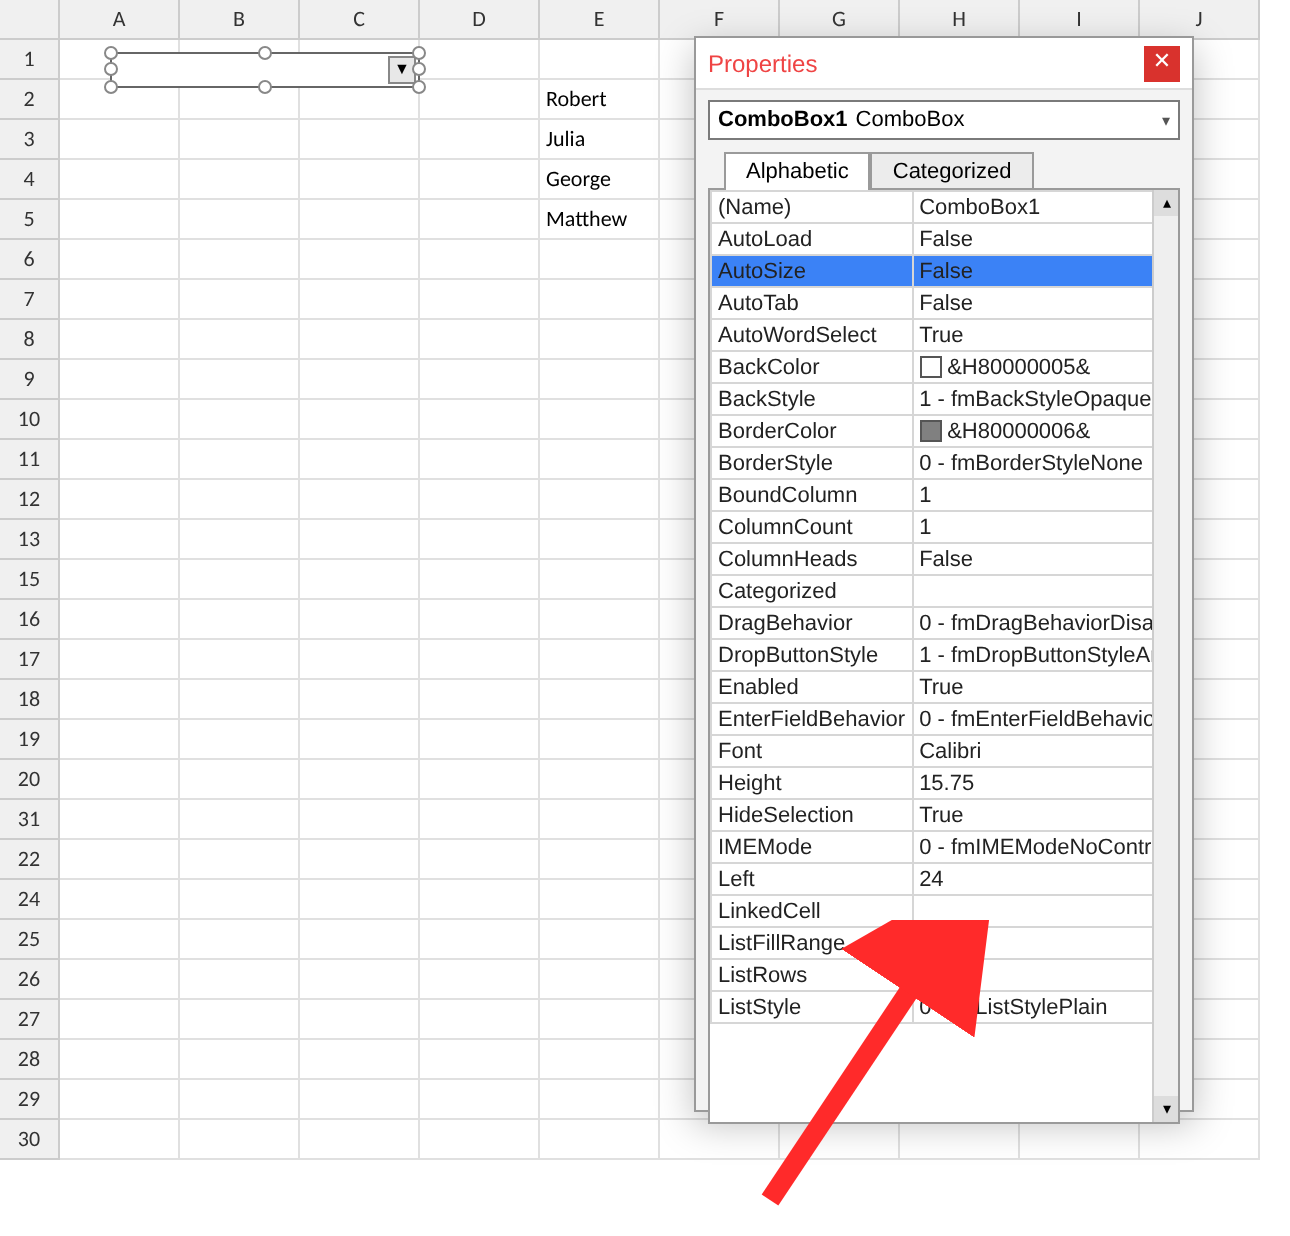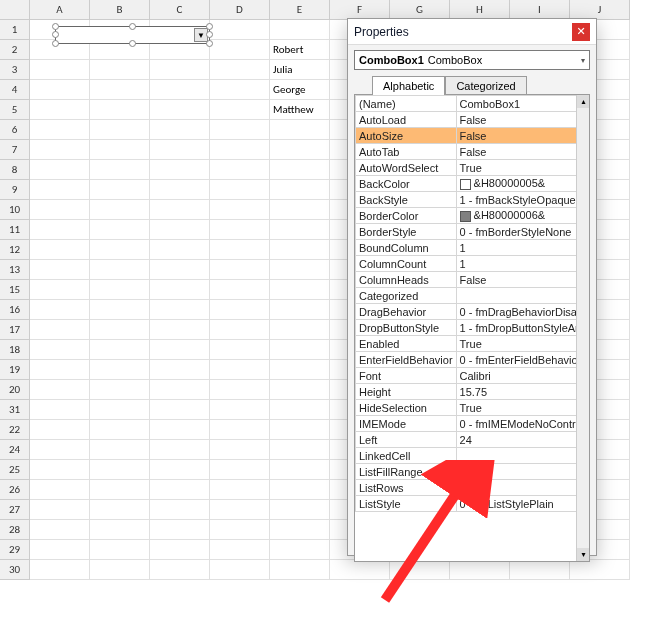--- a/index.html
+++ b/index.html
@@ -39,34 +39,34 @@
     position: absolute;
     left: 347px; top: 18px;
     width: 250px; height: 538px;
     background: #f3f3f3;
     border: 1px solid #999;
     box-shadow: 0 6px 18px rgba(0,0,0,.25);
     font-family: Tahoma, Arial, sans-serif;
     font-size: 11px;
   }
   .props-title { display: flex; align-items: center; height: 26px; padding: 0 6px; background: #fff; border-bottom: 1px solid #ddd; }
-  .props-title span { flex: 1; font-size: 12px; color: #0f172a; }
+  .props-title span { flex: 1; font-size: 12px; color: #ef4444; }
   .close-btn { width: 18px; height: 18px; background: #d9322d; color: #fff; text-align: center; line-height: 16px; font-size: 11px; cursor: pointer; }
   .obj-select { margin: 5px 6px; height: 20px; border: 1px solid #7a7a7a; background: #fff; display: flex; align-items: center; padding: 0 4px; font-size: 11px; }
   .obj-select b { font-weight: bold; margin-right: 4px; }
   .obj-select .dd { margin-left: auto; font-size: 8px; color: #555; }
-  .tabs { display: flex; padding: 0 24px; gap: 0; }
+  .tabs { display: flex; padding: 0 14px; gap: 0; }
   .tab { padding: 3px 10px; border: 1px solid #9a9a9a; border-bottom: none; background: #ececec; font-size: 11px; position: relative; top: 1px; }
   .tab.active { background: #fff; z-index: 2; }
   .panel { margin: 0 6px 6px 6px; border: 1px solid #9a9a9a; background: #fff; height: 468px; overflow: hidden; position: relative; }
   .plist { width: 100%; border-collapse: collapse; }
   .plist tr { height: 16px; }
   .plist td { border: 1px solid #d6d6d6; padding: 0 3px; font-size: 11px; color: #222; white-space: nowrap; overflow: hidden; vertical-align: middle; }
   .plist td.k { width: 108px; background: #fff; }
-  .plist tr.sel td { background: #fdba74; }
+  .plist tr.sel td { background: #3b82f6; }
   .plist tr.sel td.v { position: relative; }
   .swatch { display: inline-block; width: 11px; height: 11px; border: 1px solid #555; vertical-align: middle; margin-right: 3px; }
   .panel .vscroll { position: absolute; right: 0; top: 0; bottom: 0; width: 13px; background: #efefef; border-left: 1px solid #ccc; }
   .panel .vscroll .arrow-up, .panel .vscroll .arrow-down { position:absolute; left:0; width:13px; height:13px; background:#ddd; text-align:center; font-size:8px; line-height:13px; }
   .panel .vscroll .arrow-up { top: 0; }
   .panel .vscroll .arrow-down { bottom: 0; }
 
   
   .arrow-svg { position: absolute; left: 345px; top: 460px; pointer-events: none; }
 </style>

